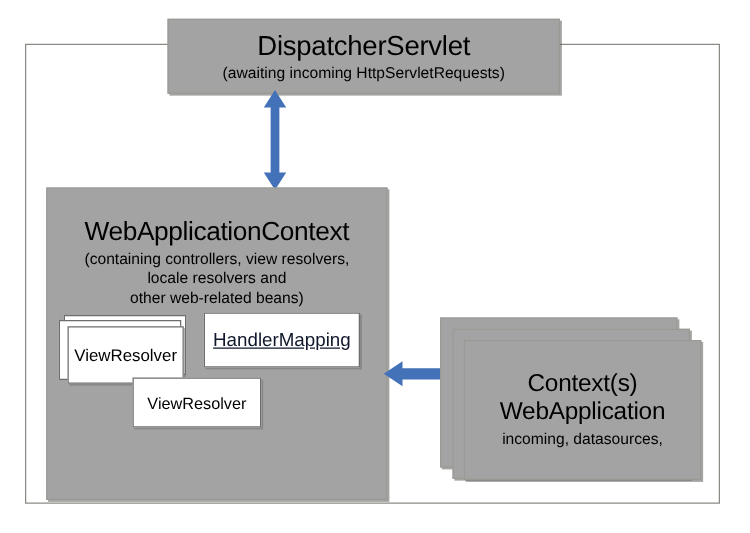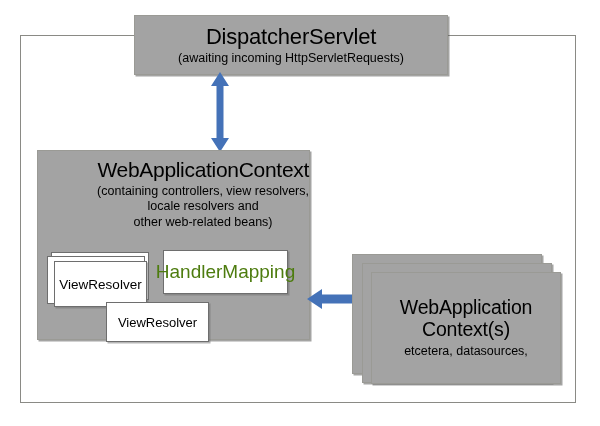--- a/index.html
+++ b/index.html
@@ -75,24 +75,23 @@
     font-size: 12.5px;
     color: #000;
     margin-top: 2px;
   }
 
   
   #web-app-context {
     left: 37px;
     top: 150px;
     width: 273px;
-    height: 190px;
+    height: 250px;
     justify-content: flex-start;
-    padding-top: 8px;
-    align-items: flex-end;
+    padding-top: 24px;
   }
   #web-app-context .title {
     font-size: 21px;
     color: #000;
     line-height: 1.05;
     letter-spacing: -0.3px;
   }
   #web-app-context .sub {
     font-size: 12.5px;
     color: #000;
@@ -100,21 +99,21 @@
     margin-top: 3px;
   }
 
   
   #controllers-shadow-2 { left: 51px; top: 252px; width: 98px; height: 48px; box-shadow:none; }
   #controllers-shadow-1 { left: 47px; top: 256px; width: 98px; height: 48px; box-shadow:none; }
   #controllers-front    { left: 54px; top: 261px; width: 93px; height: 46px; }
   #controllers-front .lbl { font-size: 13.5px; color:#000; }
 
   #handler-mapping { left: 163px; top: 250px; width: 125px; height: 44px; }
-  #handler-mapping .lbl { font-size: 19px; color:#4d7c0f; }
+  #handler-mapping .lbl { font-size: 15px; color:#0f172a;text-decoration:underline; }
 
   #view-resolver { left: 106px; top: 302px; width: 103px; height: 40px; }
   #view-resolver .lbl { font-size: 13px; color:#000; }
 
   
   #wac-stack-3 { left: 352px; top: 254px; width: 190px; height: 120px; }
   #wac-stack-2 { left: 362px; top: 263px; width: 190px; height: 120px; }
   #wac-front {
     left: 371px;
     top: 272px;
@@ -196,21 +195,21 @@
   <div class="arrow" id="arrow-horizontal">
     <svg width="70" height="32" viewBox="0 0 70 32" xmlns="http://www.w3.org/2000/svg">
       <path d="M0 16 L15 6 L15 11.5 L55 11.5 L55 6 L70 16 L55 26 L55 20.5 L15 20.5 L15 26 Z" fill="#4472B8"></path>
     </svg>
   </div>
 
   <div class="greenbox" id="wac-stack-3"></div>
   <div class="greenbox" id="wac-stack-2"></div>
   <div class="greenbox" id="wac-front">
     <div class="title">
+      <div>Context(s)</div>
       <div>WebApplication</div>
-      <div>Context(s)</div>
     </div>
     <div class="sub">
-      <div>etcetera, datasources,</div>
+      <div>incoming, datasources,</div>
     </div>
   </div>
 
 </div>
 
 </body></html>

